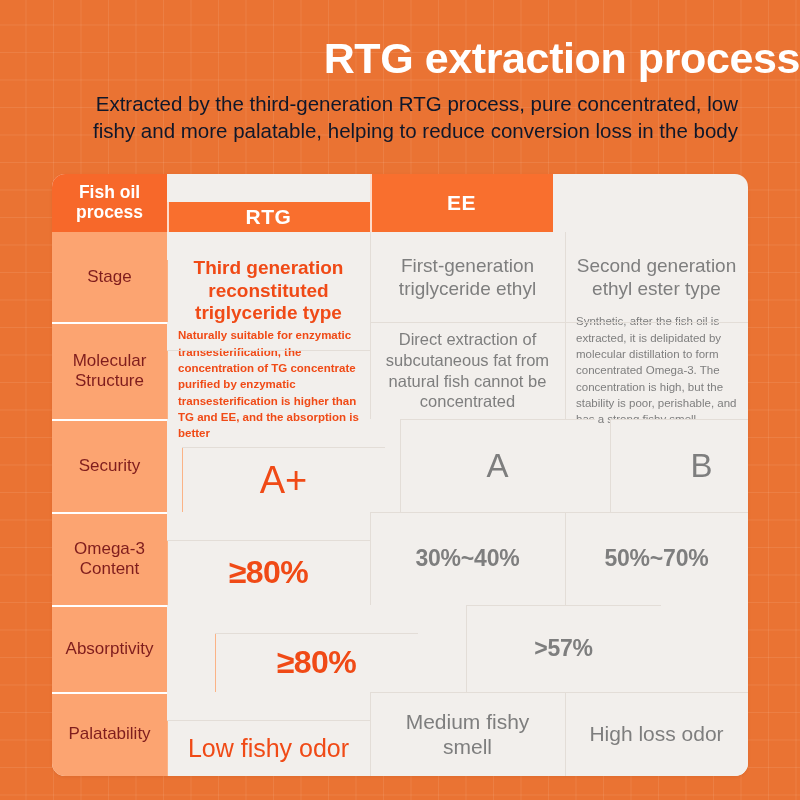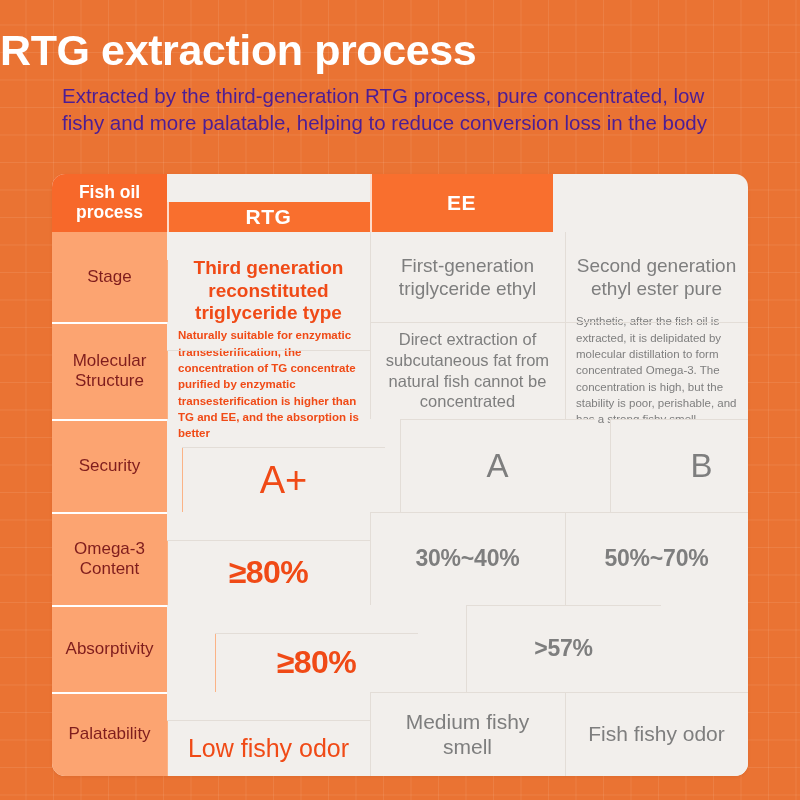--- a/index.html
+++ b/index.html
@@ -29,36 +29,36 @@
   }
 
   .page {
     position: absolute;
     inset: 0;
   }
 
   
   .header {
     position: absolute;
-    top: 4px; left: 0;
+    top: 12px; left: 0;
     width: 800px;
-    text-align: left;
+    text-align: right;
   }
   .title {
     margin-top: 22px;
     font-size: 43px;
     font-weight: bold;
     color: #ffffff;
     letter-spacing: -0.4px;
     line-height: 1.12;
   }
   .subtitle {
     margin-top: 9px;
     font-size: 20.5px;
-    color: #4c1d95;
+    color: #0f172a;
     line-height: 1.31;
     padding: 0 62px;
     font-weight: 400;
   }
 
   
   .table {
     position: absolute;
     left: 52px;
     top: 174px;
@@ -220,21 +220,21 @@
 
     <div class="row row-body r-stage">
       <div class="cell c-label">Stage</div>
       <div class="cell c-rtg">
         <span class="t-stage-rtg v-accent">Third generation reconstituted triglyceride type</span>
       </div>
       <div class="cell c-tg">
         <span class="t-stage v-grey">First-generation triglyceride ethyl</span>
       </div>
       <div class="cell c-ee">
-        <span class="t-stage v-grey">Second generation ethyl ester pure</span>
+        <span class="t-stage v-grey">Second generation ethyl ester type</span>
       </div>
     </div>
 
     <div class="row row-body r-molecular">
       <div class="cell c-label">Molecular Structure</div>
       <div class="cell c-rtg">
         <span class="t-mol-small v-accent">Naturally suitable for enzymatic transesterification, the concentration of TG concentrate purified by enzymatic transesterification is higher than TG and EE, and the absorption is better</span>
       </div>
       <div class="cell c-tg">
         <span class="t-mol-mid v-grey">Direct extraction of subcutaneous fat from natural fish cannot be concentrated</span>
@@ -282,18 +282,18 @@
 
     <div class="row row-body r-palat">
       <div class="cell c-label">Palatability</div>
       <div class="cell c-rtg">
         <span class="t-word-big v-accent">Low fishy odor</span>
       </div>
       <div class="cell c-tg">
         <span class="t-word v-grey">Medium fishy smell</span>
       </div>
       <div class="cell c-ee">
-        <span class="t-word v-grey">Fish fishy odor</span>
+        <span class="t-word v-grey">High loss odor</span>
       </div>
     </div>
 
   </div>
 </div>
 
 </body></html>

